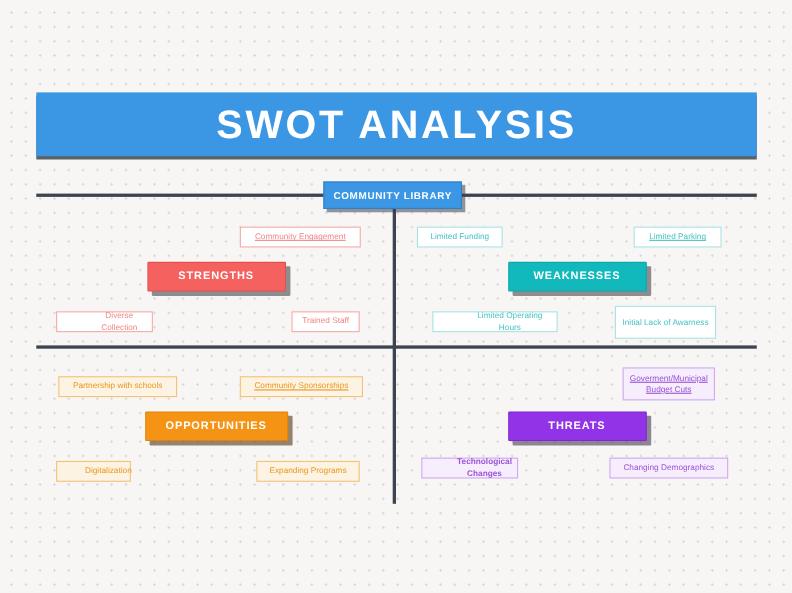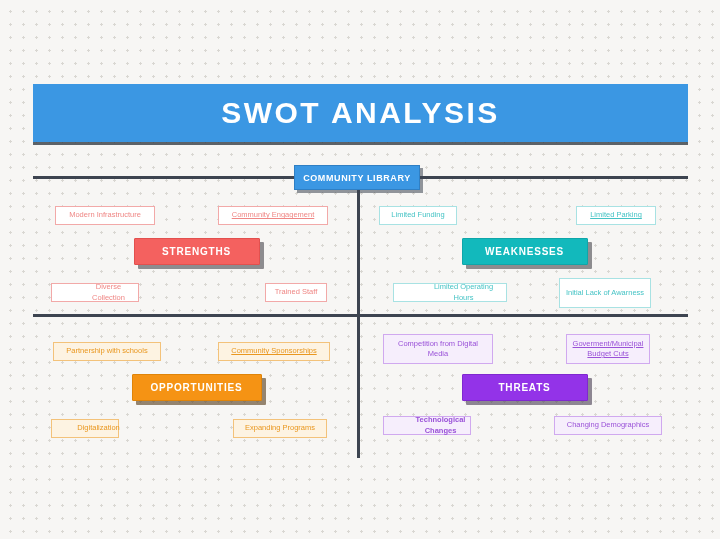--- a/index.html
+++ b/index.html
@@ -32,21 +32,21 @@
     width: 655px;
     height: 58px;
     background: #3b97e3;
     box-shadow: 0 3px 0 0 rgba(40,48,58,0.75);
     display: flex;
     align-items: center;
     justify-content: center;
   }
   #title-text {
     color: #ffffff;
-    font-size: 30px;
+    font-size: 36px;
     font-weight: bold;
     letter-spacing: 2.5px;
   }
 
   
   .divider-h {
     position: absolute;
     left: 33px;
     width: 655px;
     height: 3px;
@@ -182,21 +182,20 @@
 
   <div class="divider-h" id="divider-top"></div>
   <div class="divider-h" id="divider-mid"></div>
   <div id="divider-v"></div>
 
   <div id="center-label">
     <span id="center-label-text">COMMUNITY LIBRARY</span>
   </div>
 
   <div class="quadrant" id="quadrant-strengths">
-    <div class="chip chip-s short pos-tl">Modern Infrastructure</div>
     <div class="chip chip-s short pos-tr">Community Engagement</div>
     <div class="cat-banner" id="banner-strengths">
       <span class="cat-label">STRENGTHS</span>
     </div>
     <div class="chip chip-s short pos-bl">Diverse Collection</div>
     <div class="chip chip-s short pos-br">Trained Staff</div>
   </div>
 
   <div class="quadrant" id="quadrant-opportunities">
     <div class="chip chip-o short pos-tl" style="left:20px; width:108px;">Partnership with schools</div>
@@ -212,21 +211,20 @@
     <div class="chip chip-w short pos-tl" style="left:18px; width:78px;">Limited Funding</div>
     <div class="chip chip-w short pos-tr" style="left:215px; width:80px;">Limited Parking</div>
     <div class="cat-banner" id="banner-weaknesses">
       <span class="cat-label">WEAKNESSES</span>
     </div>
     <div class="chip chip-w short pos-bl" style="left:32px; width:114px;">Limited Operating Hours</div>
     <div class="chip chip-w tall pos-br" style="left:198px; top:90px; width:92px;">Initial Lack of Awarness</div>
   </div>
 
   <div class="quadrant" id="quadrant-threats">
-    <div class="chip chip-t tall pos-tl" style="left:22px; top:10px; width:110px;">Competition from Digital Media</div>
     <div class="chip chip-t tall pos-tr" style="left:205px; top:10px; width:84px;">Goverment/Municipal Budget Cuts</div>
     <div class="cat-banner" id="banner-threats">
       <span class="cat-label">THREATS</span>
     </div>
     <div class="chip chip-t short pos-bl" style="left:22px; top:92px; width:88px;font-weight:bold;">Technological Changes</div>
     <div class="chip chip-t short pos-br" style="left:193px; top:92px; width:108px;">Changing Demographics</div>
   </div>
 
 </div>
 

